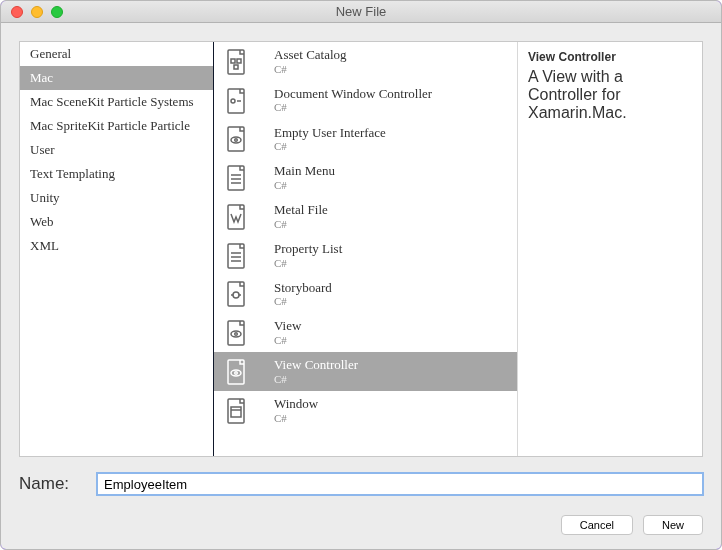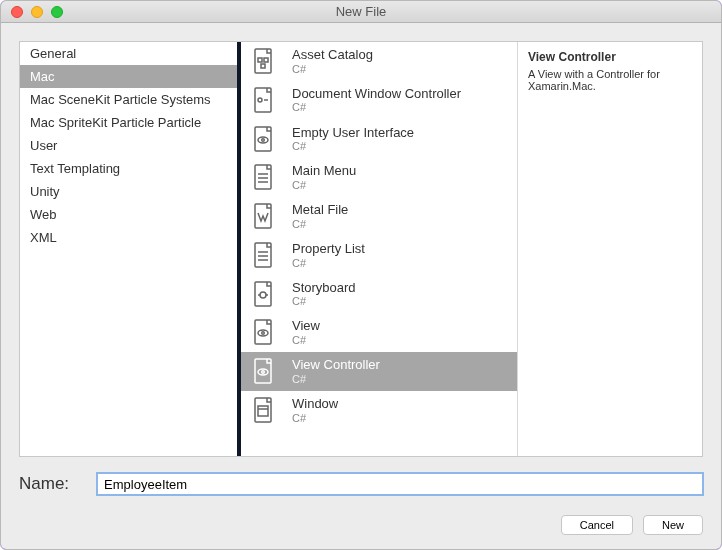--- a/index.html
+++ b/index.html
@@ -8,35 +8,35 @@
 .titlebar { height: 22px; background: linear-gradient(#e8e8e8, #d6d6d6); border-bottom: 1px solid #b3b3b3; display: flex; align-items: center; position: relative; }
 .traffic { display: flex; gap: 8px; padding-left: 10px; }
 .dot { width: 12px; height: 12px; border-radius: 50%; }
 .dot.red { background: #ff5f57; border: 0.5px solid #e24238; }
 .dot.yellow { background: #ffbd2e; border: 0.5px solid #e1a116; }
 .dot.green { background: #28c940; border: 0.5px solid #1bad2c; }
 .title { position: absolute; left: 0; right: 0; text-align: center; color: #555; font-size: 13px; }
 .content { flex: 1; display: flex; flex-direction: column; background: #ececec; }
 .panels { flex: 1; display: flex; gap: 0; margin: 18px 18px 10px 18px; background: #fff; border: 1px solid #c8c8c8; min-height: 0; }
 .col { overflow-y: auto; }
-.col.cats { width: 221px; border-right: 4px solid #0f172a; }
+.col.cats { width: 194px; border-right: 1px solid #0f172a; font-family: Liberation Serif, serif; }
 .col.templates { flex: 1; border-right: 1px solid #d8d8d8; }
 .col.detail { width: 184px; padding: 8px 10px; font-size: 12px; }
 .cat-item { padding: 4px 10px; cursor: default; font-size: 13px; white-space: nowrap; }
 .cat-item.selected { background: #a6a6a6; color: #fff; }
-.tmpl-item { display: flex; align-items: flex-start; gap: 15px; padding: 5px 8px; cursor: default; }
+.tmpl-item { display: flex; align-items: flex-end; gap: 24px; padding: 5px 8px; cursor: default; font-family: Liberation Serif, serif; }
 .tmpl-item.selected { background: #a6a6a6; color: #fff; }
 .tmpl-icon { width: 28px; height: 28px; flex-shrink: 0; display: flex; align-items: center; justify-content: center; }
 .tmpl-icon svg { width: 28px; height: 28px; }
 .tmpl-text { line-height: 1.2; }
 .tmpl-name { font-size: 13px; }
 .tmpl-sub { font-size: 11px; color: #888; }
 .tmpl-item.selected .tmpl-sub { color: #eee; }
 .detail-title { font-weight: bold; margin-bottom: 4px; }
-.detail-desc { font-size: 11px; color: #333; }
+.detail-desc { font-size: 16px; color: #333; }
 .name-row { display: flex; align-items: center; padding: 6px 18px 10px 18px; gap: 8px; }
 .name-row label { font-size: 17px; }
 .name-row input { flex: 1; height: 22px; border: 1px solid #8b8b8b; padding: 2px 6px; font-size: 13px; outline: 2px solid #8db7ec; outline-offset: -1px; background: #fff; margin-left: 20px; }
 .btn-row { display: flex; justify-content: flex-end; gap: 10px; padding: 10px 18px 14px 0; }
 .btn { background: #fff; border: 1px solid #c6c6c6; border-radius: 4px; padding: 3px 18px; font-size: 11px; cursor: default; }
 </style>
 </head>
 <body>
 
 <div class="window">

